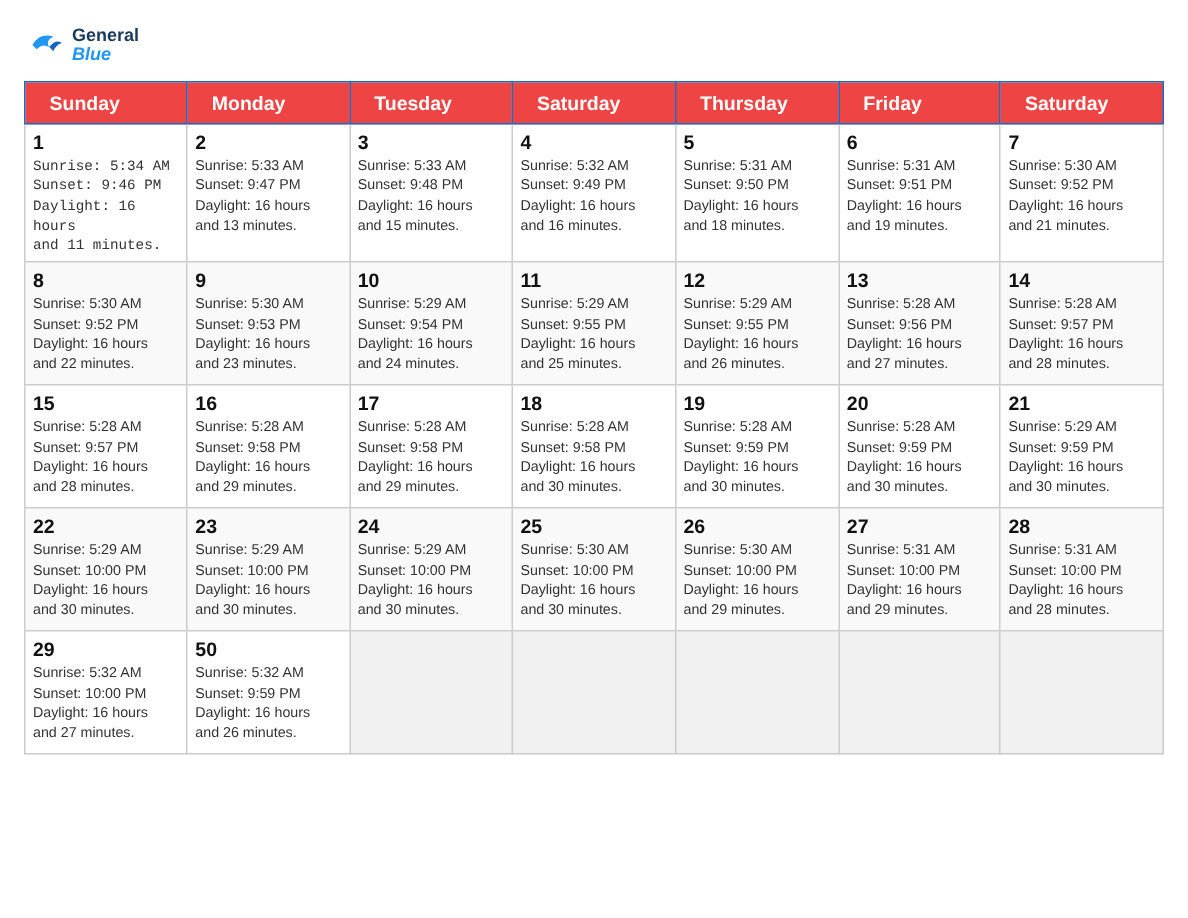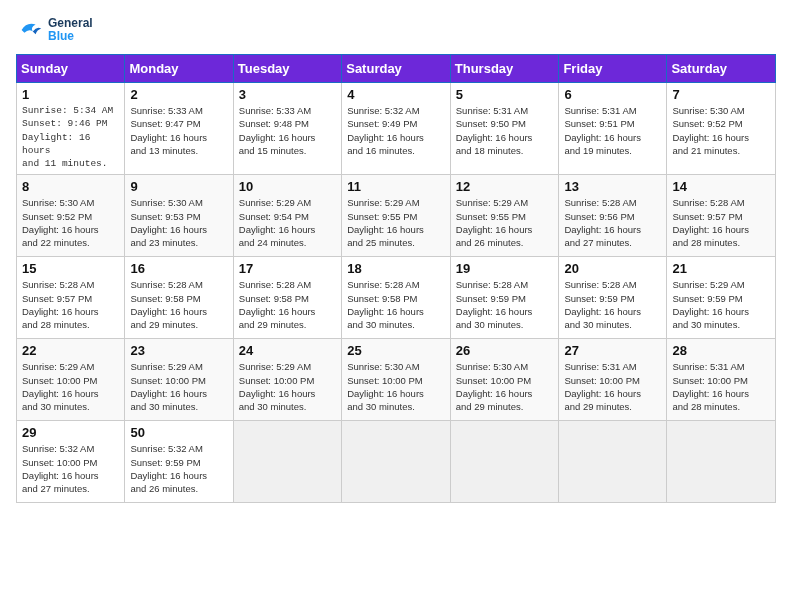--- a/index.html
+++ b/index.html
@@ -22,20 +22,21 @@
       gap: 4px;
     }
     .logo-text {
       font-size: 12px;
       font-weight: bold;
       color: #1a3a5c;
       line-height: 1.1;
     }
     .logo-text span {
       color: #2196F3;
+      font-style: italic;
     }
     .logo-bird {
       width: 28px;
       height: 28px;
     }
     .title-block {
       text-align: right;
     }
     .month-title {
       font-size: 32px;
@@ -45,25 +46,25 @@
     .location {
       font-size: 14px;
       color: #333;
     }
     .calendar {
       width: 100%;
       border-collapse: collapse;
       border: 1px solid #ccc;
     }
     .calendar th {
-      background-color: #6d28d9;
+      background-color: #ef4444;
       color: #fff;
       font-size: 13px;
       font-weight: bold;
-      padding: 6px 4px;
+      padding: 6px 16px;
       text-align: left;
       border: 1px solid #1a6bc4;
     }
     .calendar td {
       vertical-align: top;
       padding: 4px 5px;
       border: 1px solid #ccc;
       font-size: 10px;
       color: #333;
       width: 110px;

